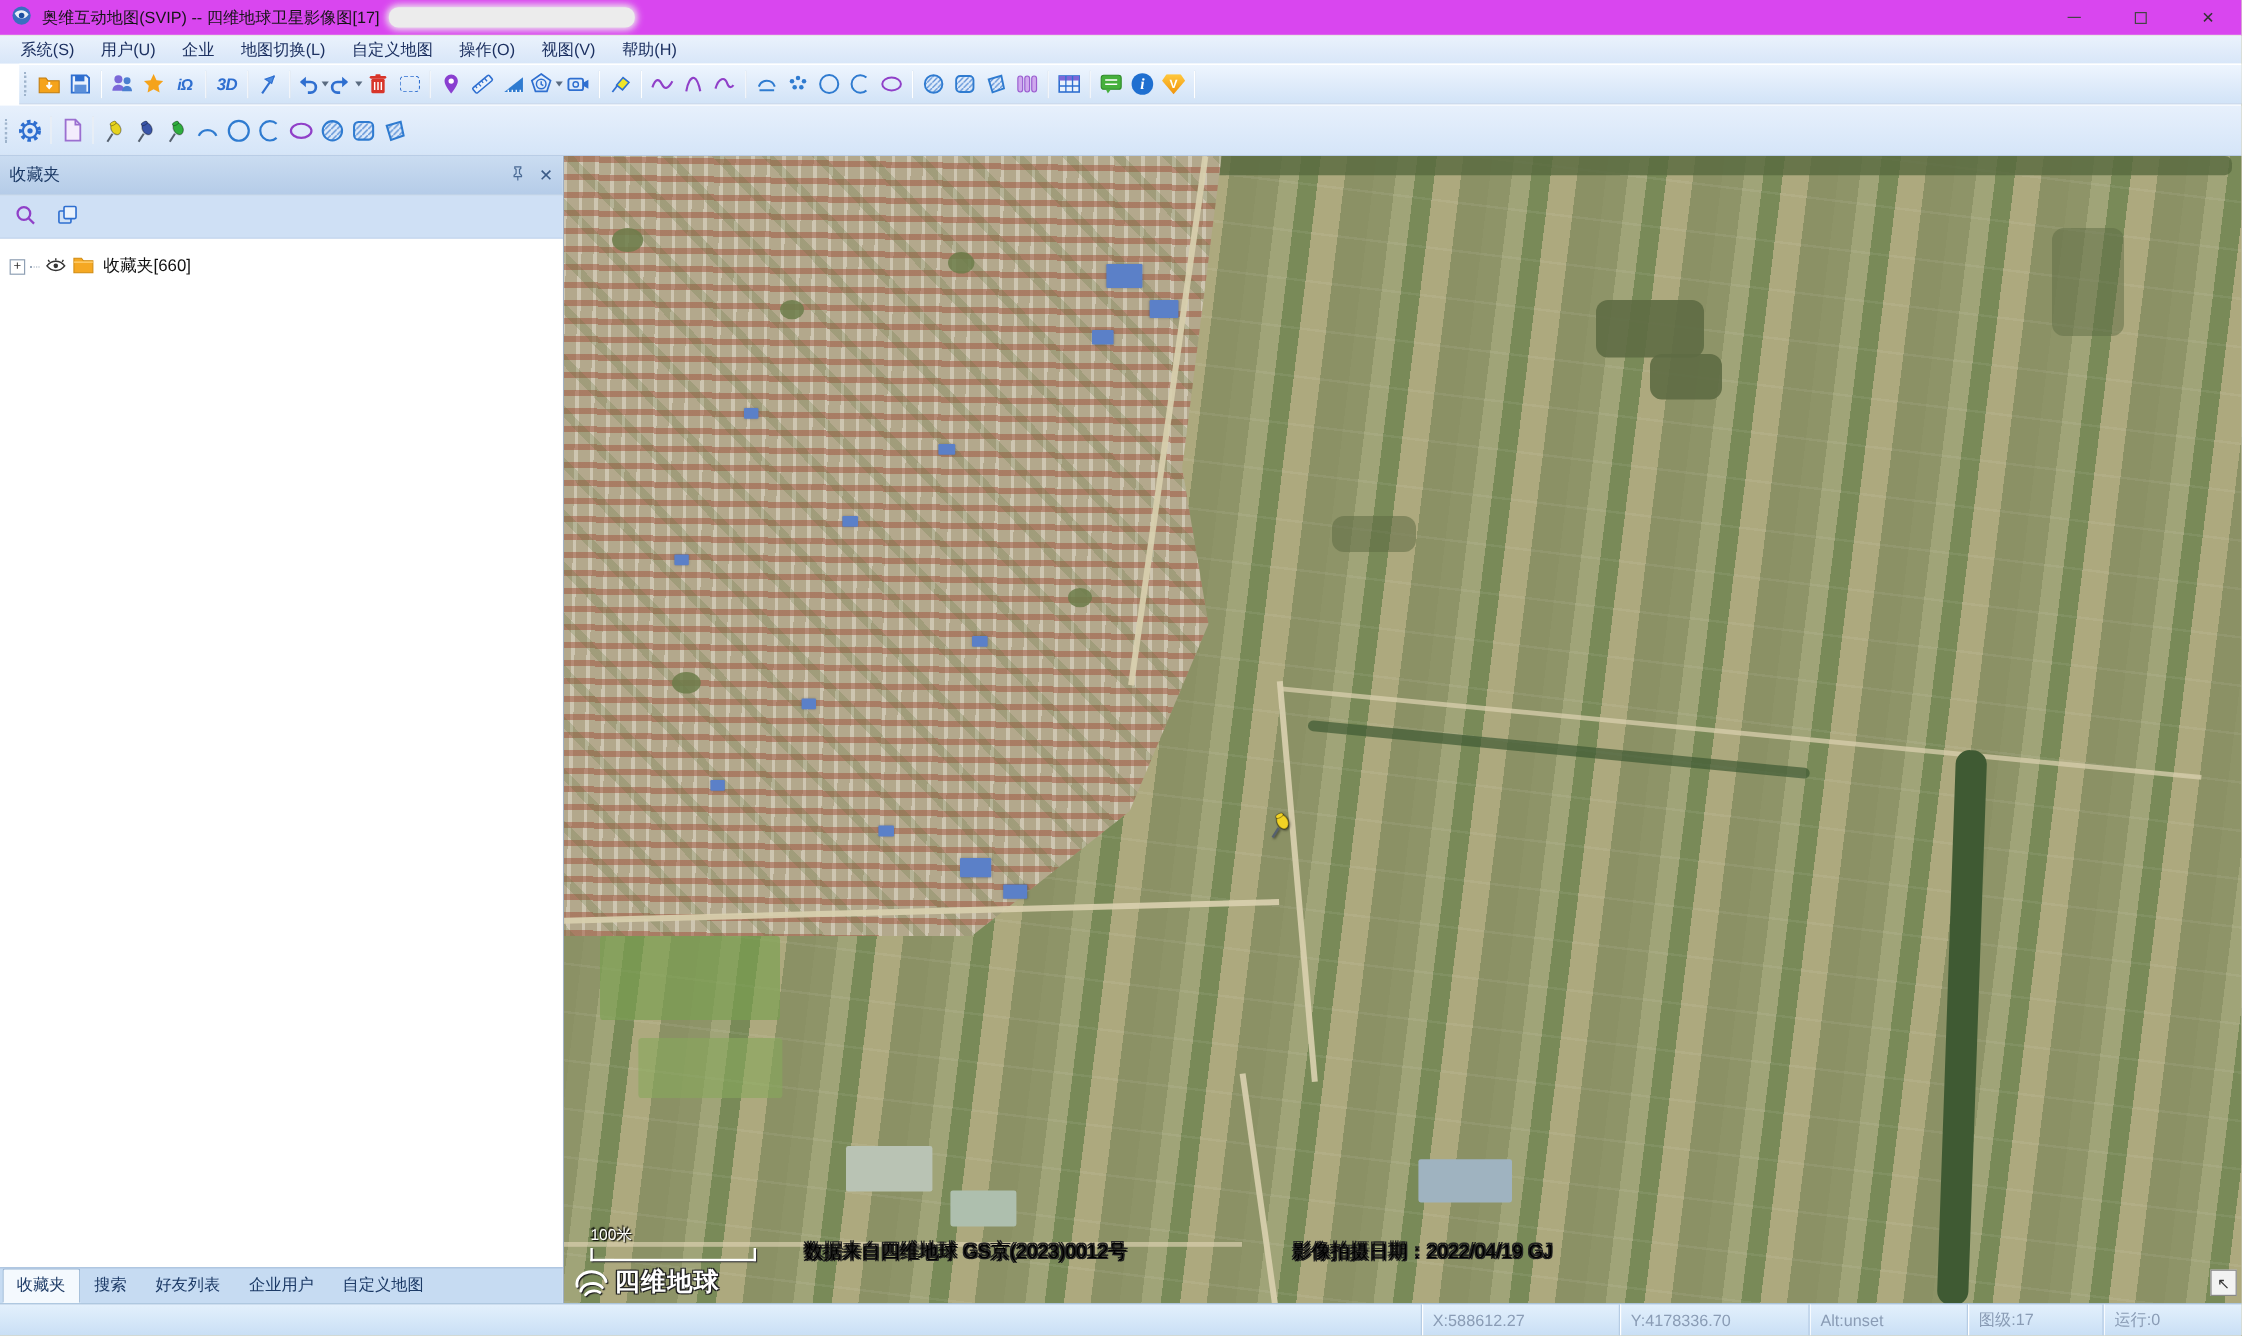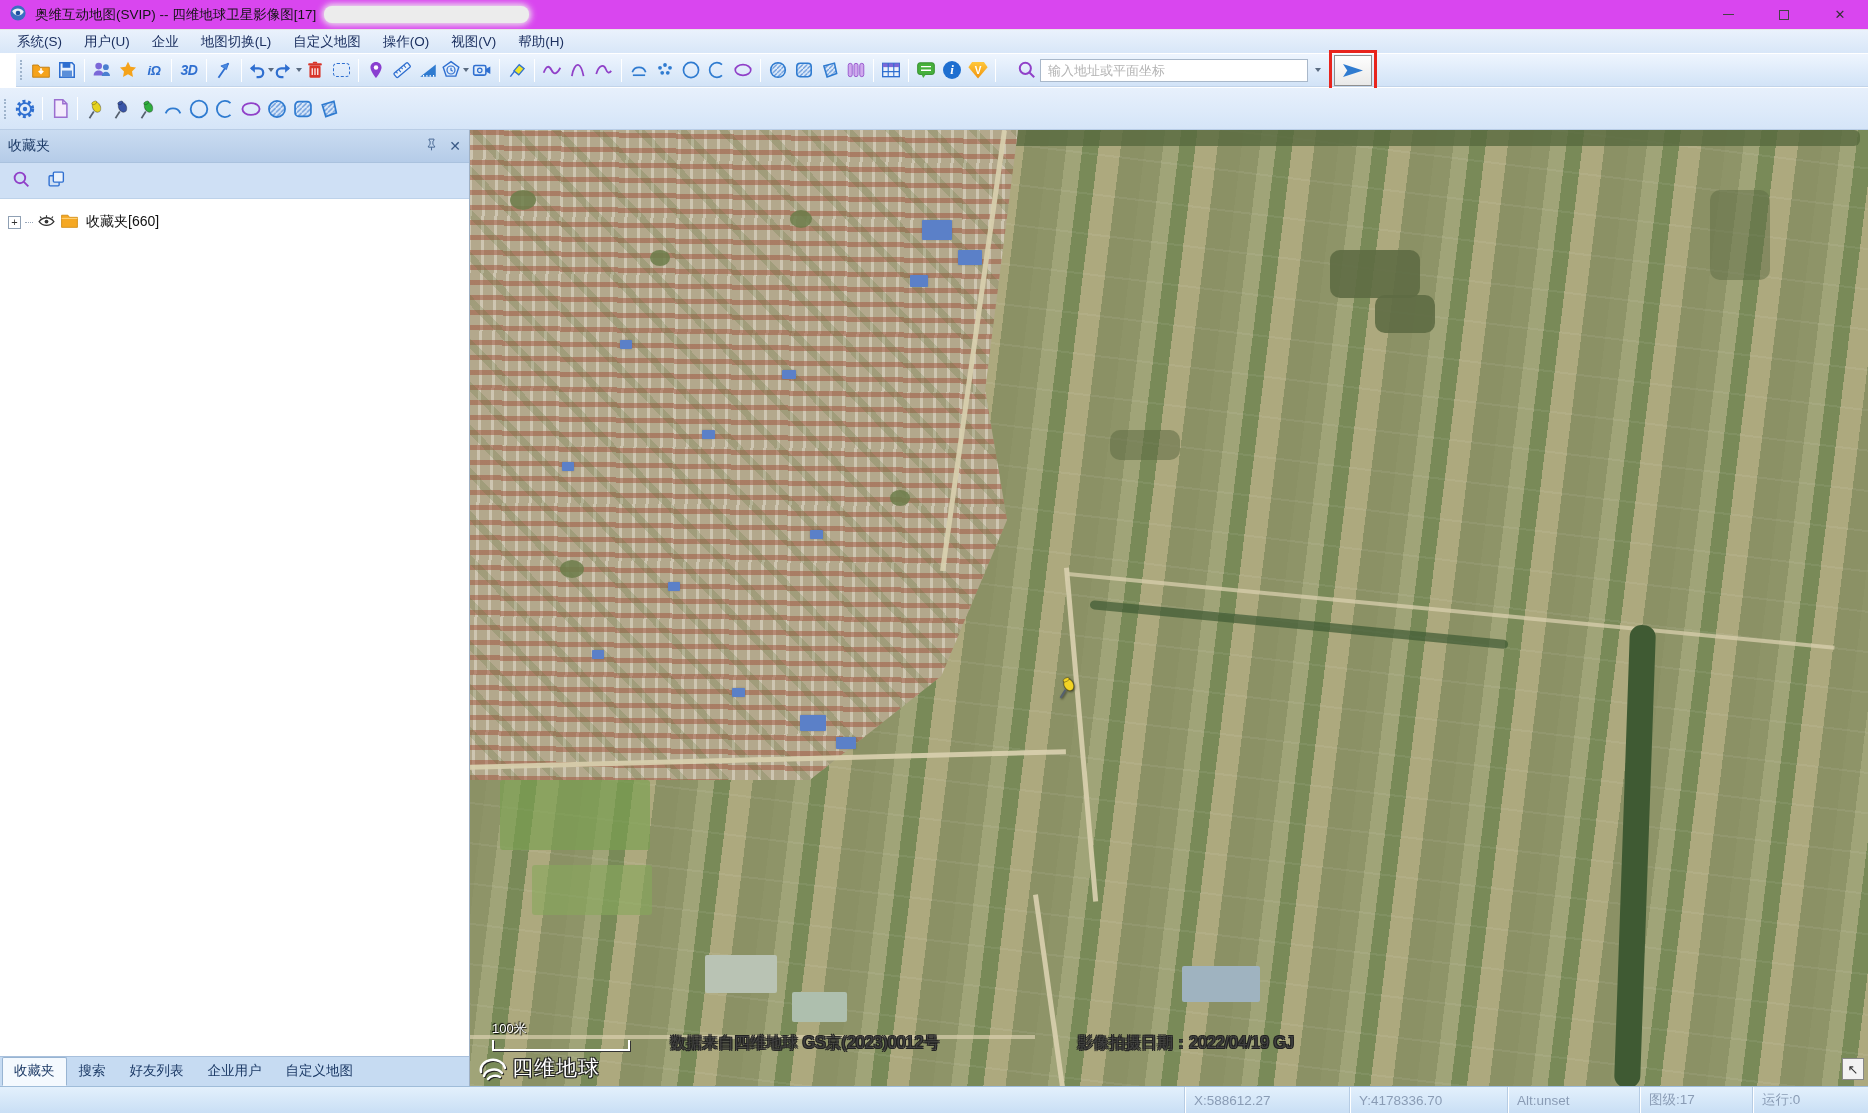--- a/index.html
+++ b/index.html
@@ -96,23 +96,23 @@
   .palepatch{position:absolute;border-radius:2px}
   .brightfield{position:absolute;border-radius:3px}
 
   .map-pin{position:absolute;left:584px;top:544px}
 
   .scalebar{position:absolute;left:22px;top:890px;color:#fff;font-size:13px;
     text-shadow:1px 1px 1px #000,-1px -1px 1px #000}
   .scale-bracket{width:138px;height:11px;border-left:2px solid #fff;border-right:2px solid #fff;
     border-bottom:2px solid #fff;margin-top:2px;filter:drop-shadow(1px 1px 0 #333)}
   .maplogo{position:absolute;left:8px;top:924px;display:flex;align-items:center;gap:4px}
-  .maplogo-text{color:#fff;font-size:21px;font-weight:400;letter-spacing:1px;
+  .maplogo-text{color:#fff;font-size:21px;font-weight:700;letter-spacing:1px;
     text-shadow:-1px -1px 0 #222,1px -1px 0 #222,-1px 1px 0 #222,1px 1px 0 #222}
-  .attrib{position:absolute;top:903px;color:#404040;font-size:16px;
+  .attrib{position:absolute;top:903px;color:#000000;font-size:16px;
     text-shadow:-1px -1px 0 #222,1px -1px 0 #222,-1px 1px 0 #222,1px 1px 0 #222}
   .attrib.src{left:200px}
   .attrib.date{left:607px}
   .cornerbox{position:absolute;right:4px;bottom:6px;width:22px;height:22px;background:#f2f2f2;
     border:1px solid #888;display:flex;align-items:center;justify-content:center;font-size:13px;color:#333}
 
   
   .statusbar{position:absolute;left:0;top:1086px;width:1868px;height:27px;
     background:linear-gradient(#e3f0fc,#c9dff5);border-top:1px solid #9fbcd9;
     display:flex;align-items:center;color:#8a9cb5;font-size:13.5px}
@@ -408,39 +408,20 @@
       </svg>
     </div>
   <div class="tb">
       <span class="badge-info">i</span>
     </div>
   <div class="tb">
       <span class="badge-gem">V</span>
     </div>
   <span class="sep"></span>
 
-  <div class="searchbox">
-    <div class="tb">
-        <svg width="20" height="20" viewBox="0 0 18 18">
-          <circle cx="7.5" cy="7.5" r="5" fill="none" stroke="#9040c8" stroke-width="1.8"></circle>
-          <path d="M11.2 11.2l4.3 4.3" stroke="#9040c8" stroke-width="1.8"></path>
-        </svg>
-      </div>
-    <input class="search-input" type="text" placeholder="输入地址或平面坐标" style="">
-    <div class="combo-caret">
-        <span class="caret"></span>
-      </div>
-    <div class="annot-red">
-      <div class="send-btn">
-        <svg width="24" height="17" viewBox="0 0 24 16">
-            <path d="M2 14.5L22 8 2 1.5l4.3 6.5z" fill="#2f7bd0"></path>
-          </svg>
-      </div>
-    </div>
-  </div>
 </div>
 
 <div class="toolbar2">
   <span class="grip"></span>
 
   <div class="tb">
       <svg width="22" height="22" viewBox="0 0 18 18">
         <circle cx="9" cy="9" r="6.2" fill="none" stroke="#2f6fd0" stroke-width="2.6" stroke-dasharray="2.4 2.1"></circle>
         <circle cx="9" cy="9" r="4.8" fill="none" stroke="#2f6fd0" stroke-width="1.4"></circle>
         <circle cx="9" cy="9" r="1.8" fill="#2f6fd0"></circle>

